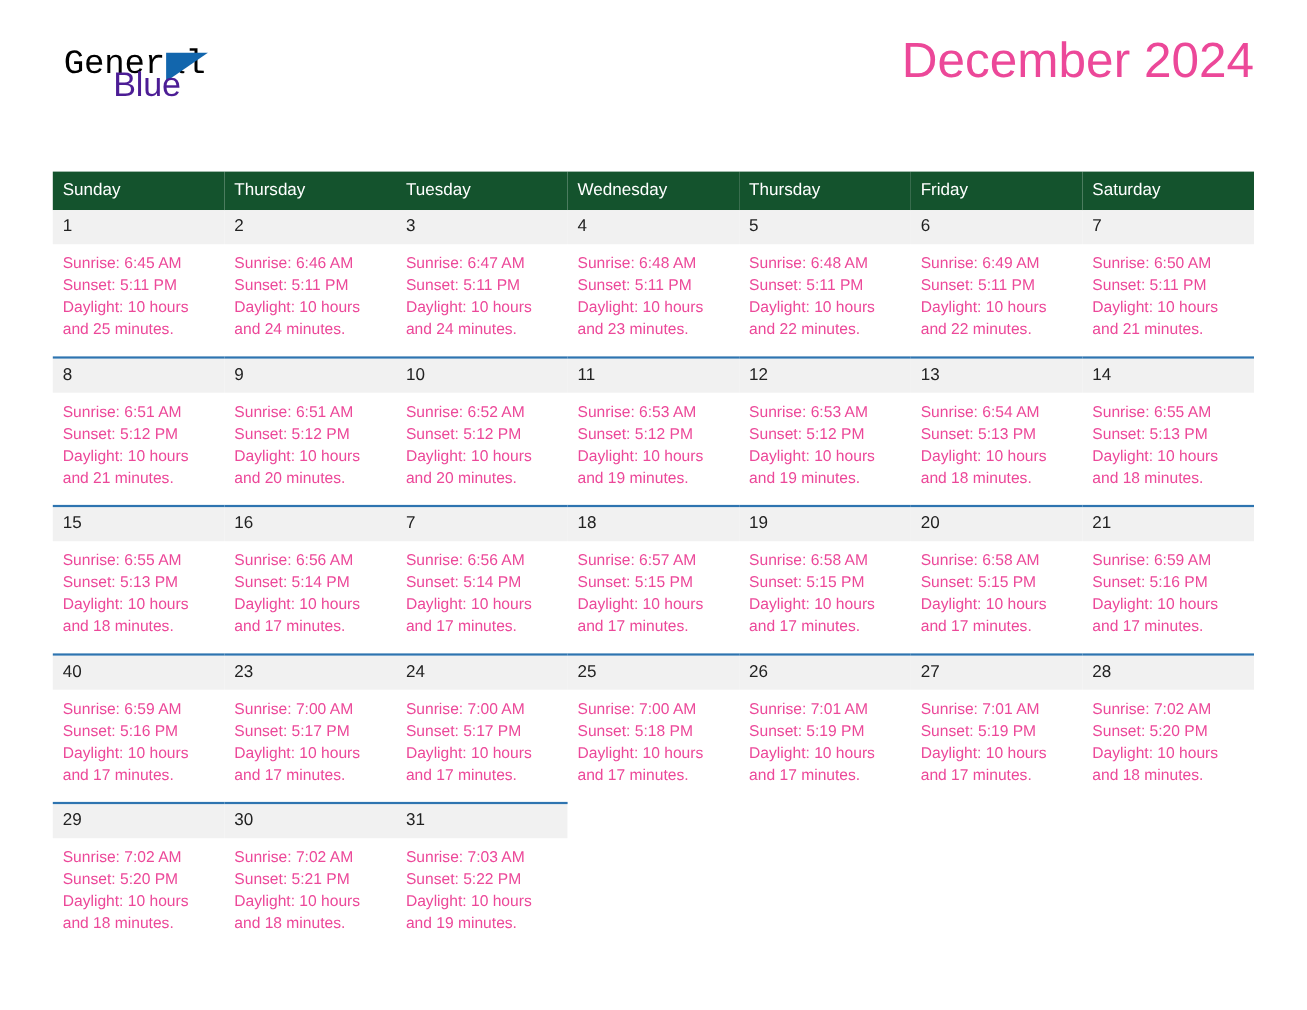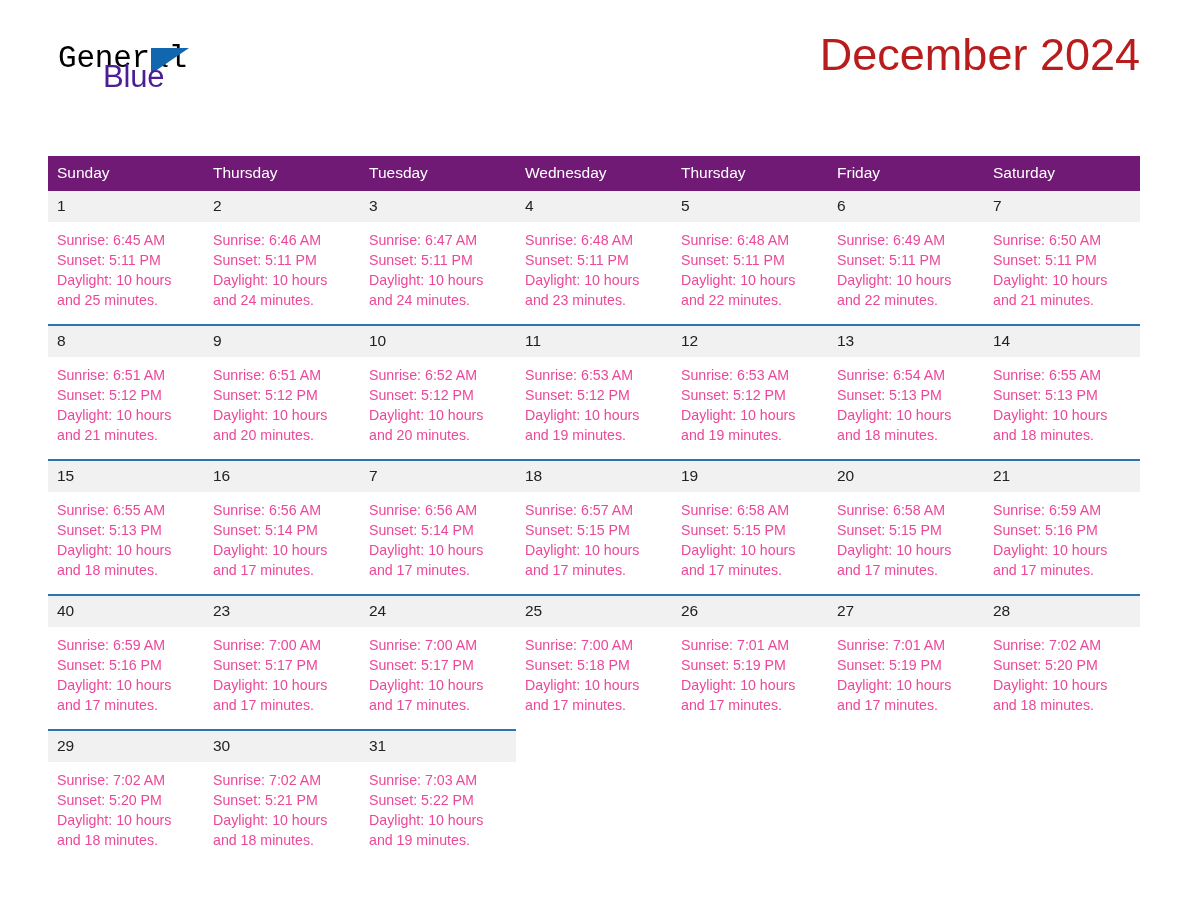--- a/index.html
+++ b/index.html
@@ -69,21 +69,21 @@
   }
   .title-block {
     text-align: right;
     padding-top: 28px;
     flex: 1;
   }
   .month-title {
     font-size: 45px;
     line-height: 54px;
     font-weight: 400;
-    color: #b91c1c;
+    color: #ec4899;
     letter-spacing: 0px;
     white-space: nowrap;
   }
   .location {
     font-size: 23px;
     line-height: 30px;
     font-weight: 400;
     color: #000000;
     margin-top: 6px;
     white-space: nowrap;
@@ -92,21 +92,21 @@
   
   .calendar {
     width: 1092px;
     border-collapse: collapse;
     table-layout: fixed;
     margin-top: 44px;
   }
   .calendar col { width: 156px; }
 
   thead th {
-    background: #701a75;
+    background: #14532d;
     color: #ffffff;
     font-size: 15.5px;
     font-weight: 400;
     text-align: left;
     padding: 8px 0 9px 9px;
     height: 18px;
     vertical-align: middle;
   }
 
   tbody tr.week-row > td {

